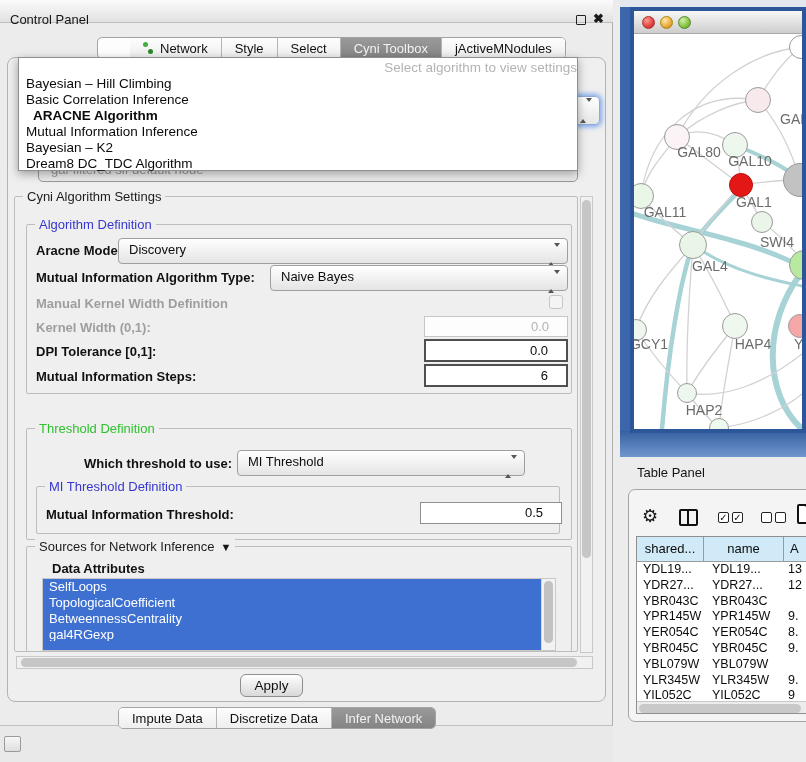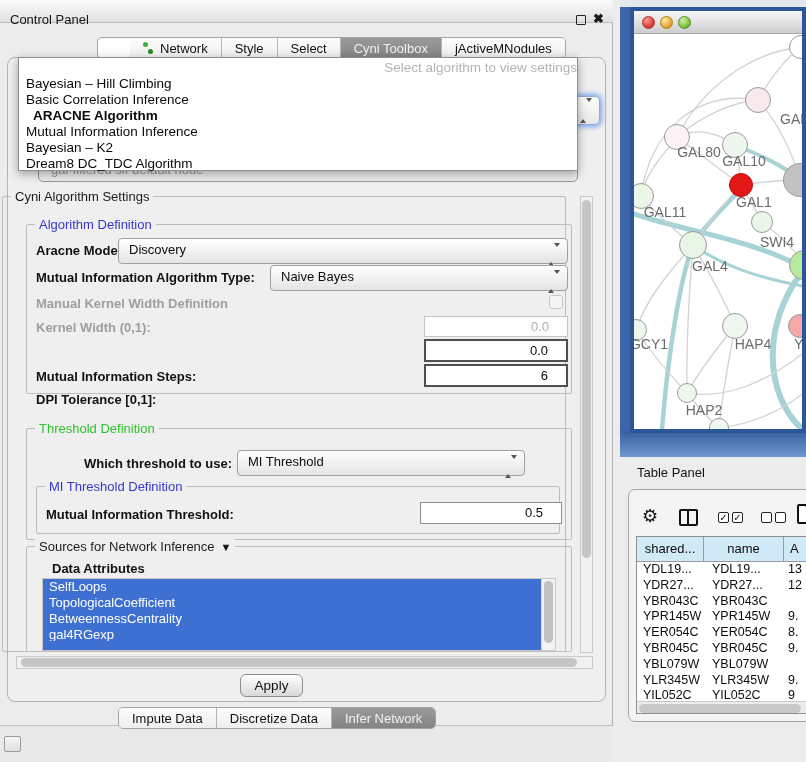--- a/index.html
+++ b/index.html
@@ -178,42 +178,42 @@
         <div class="dd-item bold">ARACNE Algorithm</div>
 
         <div class="dd-item">Mutual Information Inference</div>
 
         <div class="dd-item">Bayesian – K2</div>
 
         <div class="dd-item">Dream8 DC_TDC Algorithm</div>
       </div>
   </div>
 
-  <div class="abs fieldset" style="left:2px; top:196px; width:564px; height:456px;">
+  <div class="abs fieldset" style="left:14px; top:196px; width:564px; height:456px;">
     <span class="fs-label fs-black">Cyni Algorithm Settings</span>
   </div>
 
   <div class="abs fieldset" style="left:26px; top:224px; width:546px; height:170px;">
     <span class="fs-label fs-blue">Algorithm Definition</span>
   </div>
   <div class="lbl bold" style="left:36px; top:243px;">Aracne Mode:</div>
   <div class="combo" style="left:118px; top:238px; width:450px;">
     <span>Discovery</span>
     <span class="stepper"><span class="up"></span><span class="dn"></span></span>
   </div>
   <div class="lbl bold" style="left:36px; top:270px;">Mutual Information Algorithm Type:</div>
   <div class="combo" style="left:270px; top:265px; width:298px;">
     <span>Naive Bayes</span>
     <span class="stepper"><span class="up"></span><span class="dn"></span></span>
   </div>
   <div class="lbl bold gray" style="left:36px; top:296px;">Manual Kernel Width Definition</div>
   <div class="checkbox-disabled" style="left:549px; top:295px;"></div>
   <div class="lbl bold gray" style="left:36px; top:320px;">Kernel Width (0,1):</div>
   <div class="field field-light" style="left:424px; top:316px; width:144px;">0.0</div>
-  <div class="lbl bold" style="left:36px; top:344px;margin-top:48px;">DPI Tolerance [0,1]:</div>
+  <div class="lbl bold" style="left:36px; top:344px;">DPI Tolerance [0,1]:</div>
   <div class="field field-dark" style="left:424px; top:339px; width:144px;">0.0</div>
   <div class="lbl bold" style="left:36px; top:369px;">Mutual Information Steps:</div>
   <div class="field field-dark" style="left:424px; top:364px; width:144px;">6</div>
 
 
   <div class="abs fieldset" style="left:26px; top:428px; width:546px; height:112px;">
     <span class="fs-label fs-green">Threshold Definition</span>
   </div>
   <div class="lbl bold" style="left:84px; top:456px;">Which threshold to use:</div>
   <div class="combo" style="left:237px; top:450px; width:288px;">
@@ -320,21 +320,21 @@
           <path d="M53,359 C90,365 130,350 168,320"></path>
           <path d="M85,394 C120,390 150,375 168,360"></path>
         </g>
       </svg>
     <div class="net-node" style="left: 155px; top: 1px; width: 24px; height: 24px; background: rgb(255, 255, 255);"></div>
         <div class="net-node" style="left: 111px; top: 53px; width: 26px; height: 26px; background: rgb(248, 233, 236);"></div>
         <div class="net-label start" style="left: 146px; top: 77px;">GAL</div>
         <div class="net-node" style="left: 30px; top: 90px; width: 26px; height: 26px; background: rgb(251, 243, 245);"></div>
         <div class="net-label" style="left: 65px; top: 110px;">GAL80</div>
         <div class="net-node" style="left: 88px; top: 98px; width: 26px; height: 26px; background: rgb(237, 247, 237);"></div>
-        <div class="net-label" style="left: 110px; top: 119px;">GAL10</div>
+        <div class="net-label" style="left: 116px; top: 119px;">GAL10</div>
         <div class="net-node" style="left: 95px; top: 139px; width: 24px; height: 24px; background: rgb(228, 23, 23); border-color: rgb(187, 13, 13);"></div>
         <div class="net-label" style="left: 120px; top: 160px;">GAL1</div>
         <div class="net-node" style="left: 149px; top: 129px; width: 34px; height: 34px; background: rgb(194, 194, 194);"></div>
         <div class="net-node" style="left: -6px; top: 149px; width: 26px; height: 26px; background: rgb(234, 246, 231);"></div>
         <div class="net-label" style="left: 31px; top: 170px;">GAL11</div>
         <div class="net-node" style="left: 117px; top: 177px; width: 22px; height: 22px; background: rgb(234, 246, 231);"></div>
         <div class="net-label" style="left: 143px; top: 200px;">SWI4</div>
         <div class="net-node" style="left: 155px; top: 216px; width: 30px; height: 30px; background: rgb(183, 233, 158);"></div>
         <div class="net-node" style="left: 45px; top: 197px; width: 28px; height: 28px; background: rgb(233, 246, 231);"></div>
         <div class="net-label" style="left: 76px; top: 224px;">GAL4</div>

